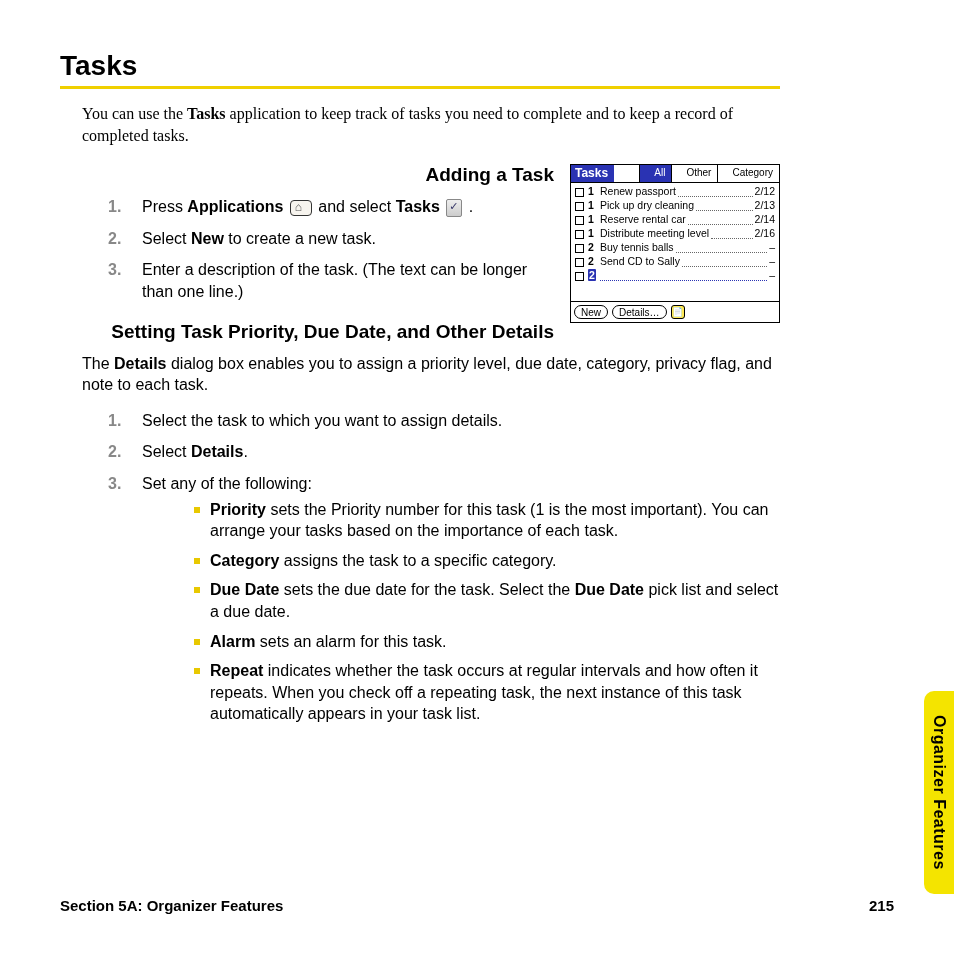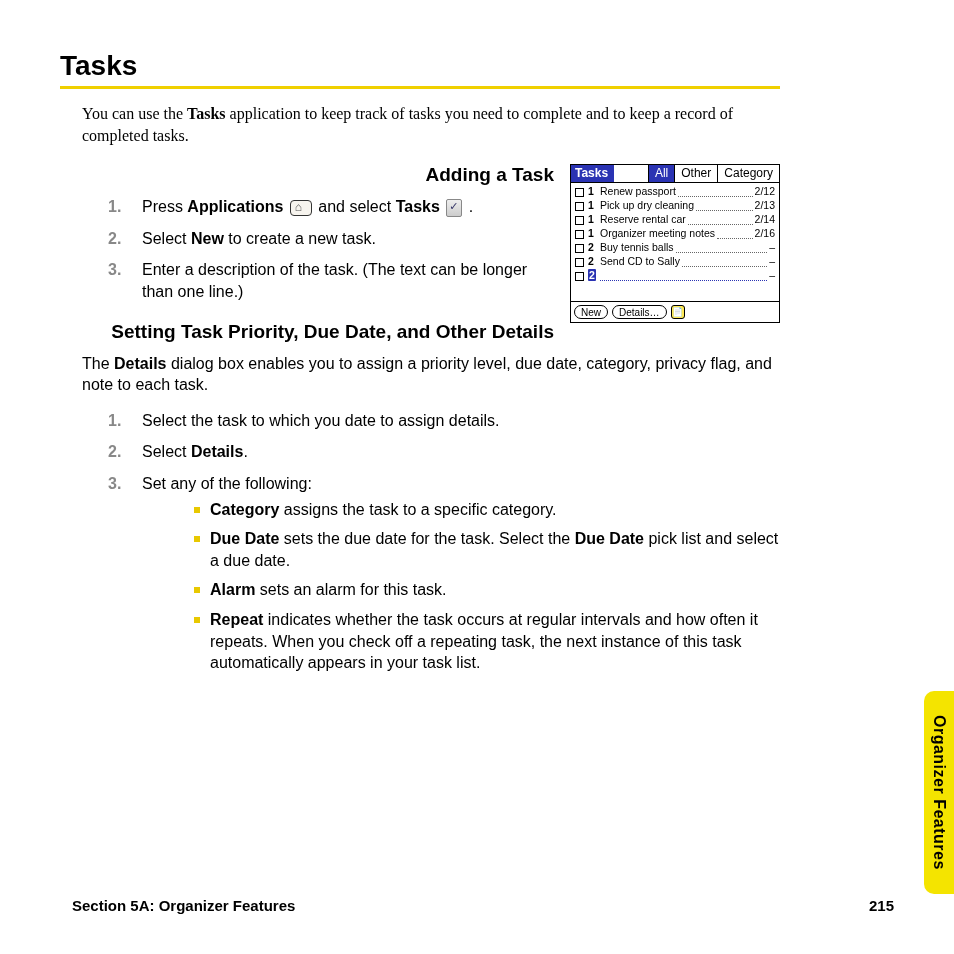--- a/index.html
+++ b/index.html
@@ -142,23 +142,23 @@
     color: #fff;
     font-weight: bold;
     padding: 2px 6px 0 4px;
     font-size: 12px;
   }
   .palm-tabs {
     display: flex;
     margin-left: auto;
   }
   .palm-tab {
-    padding: 2px 6px 0 6px;
+    padding: 2px 6px 0 14px;
     border-left: 1px solid #000;
-    font-size: 12px;
+    font-size: 10px;
   }
   .palm-tab.active { background: #2a33b3; color: #fff; }
   .palm-list { padding: 2px 4px 4px 4px; min-height: 118px; }
   .palm-row {
     display: flex;
     align-items: baseline;
     white-space: nowrap;
     height: 14px;
     font-size: 10.5px;
   }
@@ -224,21 +224,21 @@
     background: #f4e400;
     writing-mode: vertical-rl;
     font-weight: bold;
     font-size: 16px;
     padding: 24px 6px;
     border-radius: 10px 0 0 10px;
     letter-spacing: 0.5px;
   }
   .footer {
     position: absolute;
-    left: 72px; right: 60px; bottom: 40px;
+    left: 60px; right: 60px; bottom: 40px;
     display: flex;
     justify-content: space-between;
     font-size: 15px;
     font-weight: bold;
   }
 </style>
 </head>
 <body>
 
 <div class="page">
@@ -295,21 +295,21 @@
         <div class="palm-row">
             <span class="palm-check"></span>
             <span class="palm-pri">1</span>
             <span class="palm-desc">Reserve rental car</span>
             <span class="palm-dots"></span>
             <span class="palm-date">2/14</span>
           </div>
         <div class="palm-row">
             <span class="palm-check"></span>
             <span class="palm-pri">1</span>
-            <span class="palm-desc">Organizer meeting notes</span>
+            <span class="palm-desc">Distribute meeting level</span>
             <span class="palm-dots"></span>
             <span class="palm-date">2/16</span>
           </div>
         <div class="palm-row">
             <span class="palm-check"></span>
             <span class="palm-pri">2</span>
             <span class="palm-desc">Buy tennis balls</span>
             <span class="palm-dots"></span>
             <span class="palm-date">–</span>
           </div>
@@ -334,27 +334,28 @@
         <div class="palm-iconbtn">📄</div>
       </div>
     </div>
   </div>
 
   <p class="body-para">
     <span>The </span><span class="bold">Details</span><span> dialog box enables you to assign a priority level, due date, category, privacy flag, and note to each task.</span>
   </p>
 
   <ol class="steps">
-    <li>Select the task to which you date to assign details.</li>
+    <li>Select the task to which you want to assign details.</li>
     <li>
       <span>Select </span><span class="bold">Details</span><span>.</span>
     </li>
     <li>
       <span>Set any of the following:</span>
       <ul class="bullets">
+        <li><span class="bold">Priority</span><span> sets the Priority number for this task (1 is the most important). You can arrange your tasks based on the importance of each task.</span></li>
         <li><span class="bold">Category</span><span> assigns the task to a specific category.</span></li>
         <li><span class="bold">Due Date</span><span> sets the due date for the task. Select the </span><span class="bold">Due Date</span><span> pick list and select a due date.</span></li>
         <li><span class="bold">Alarm</span><span> sets an alarm for this task.</span></li>
         <li><span class="bold">Repeat</span><span> indicates whether the task occurs at regular intervals and how often it repeats. When you check off a repeating task, the next instance of this task automatically appears in your task list.</span></li>
       </ul>
     </li>
   </ol>
 </div>
 
 <div class="side-tab">Organizer Features</div>

